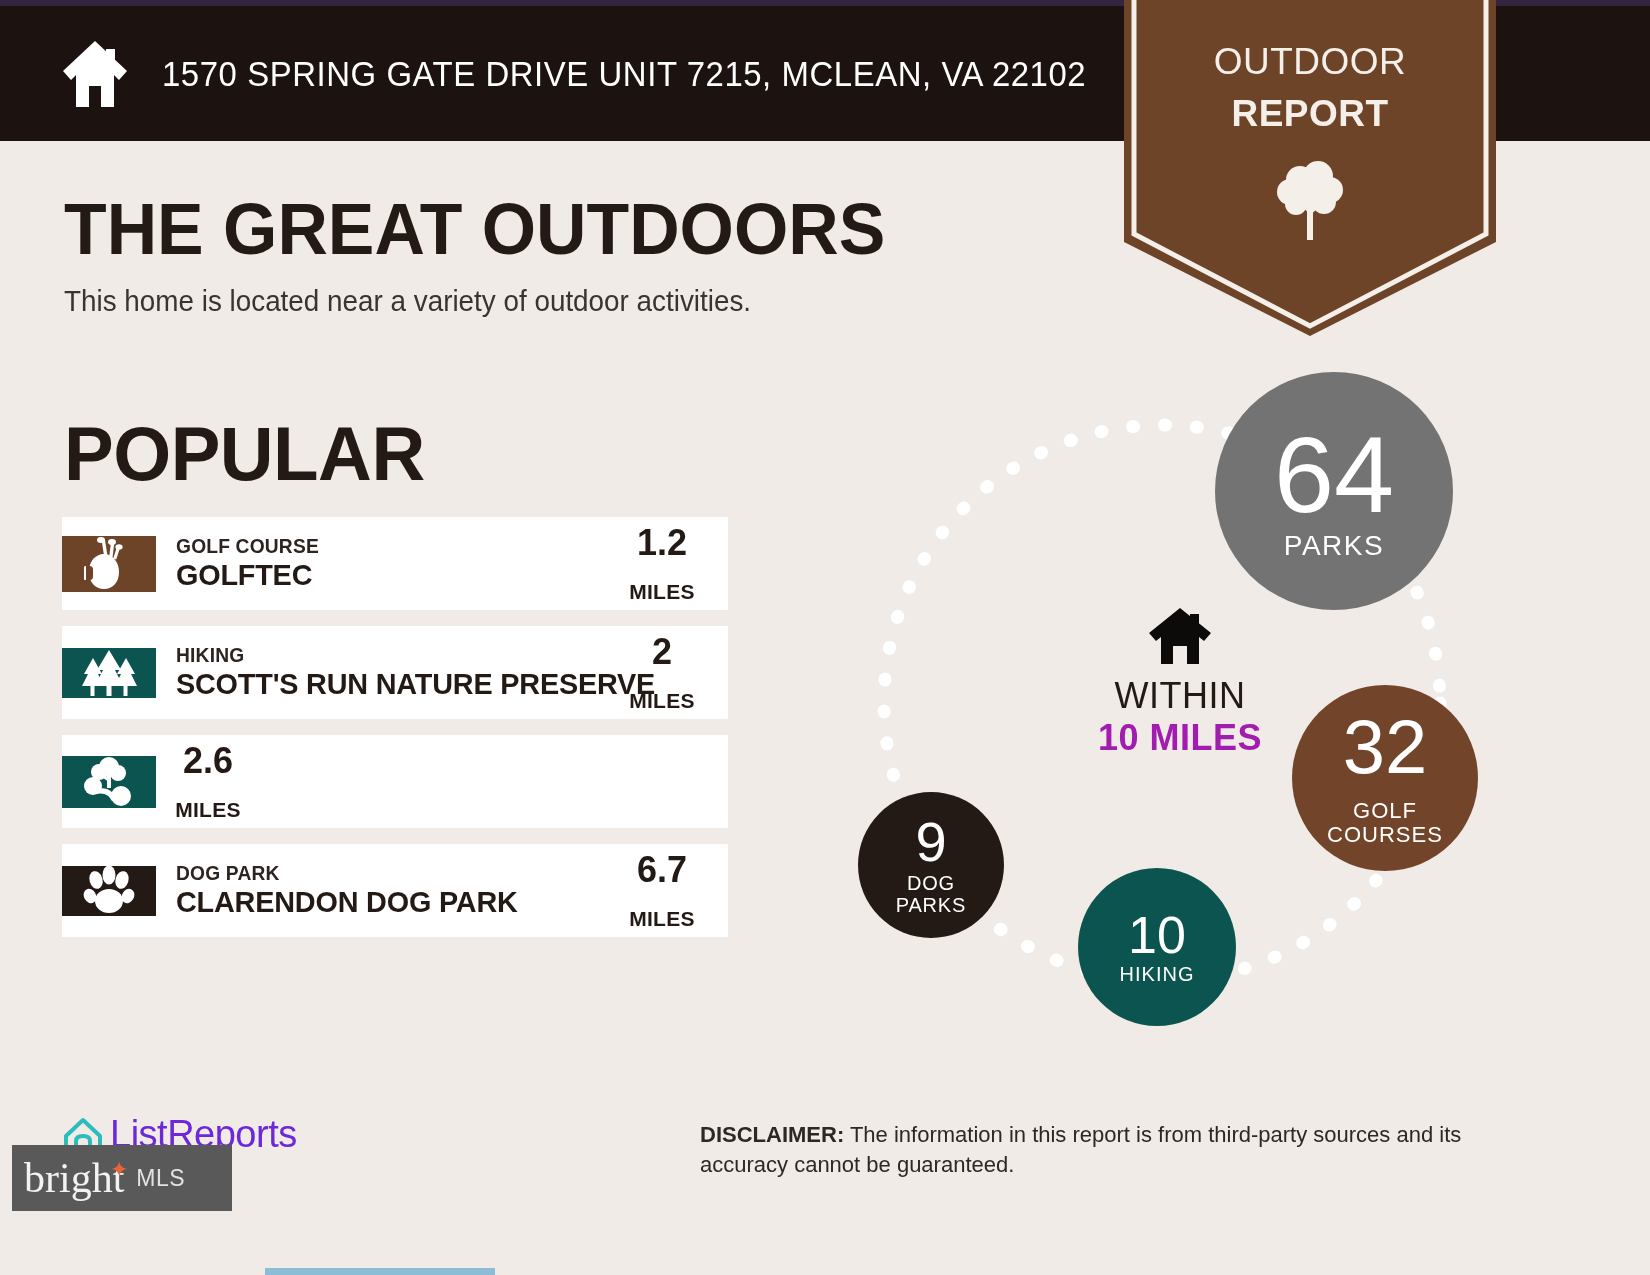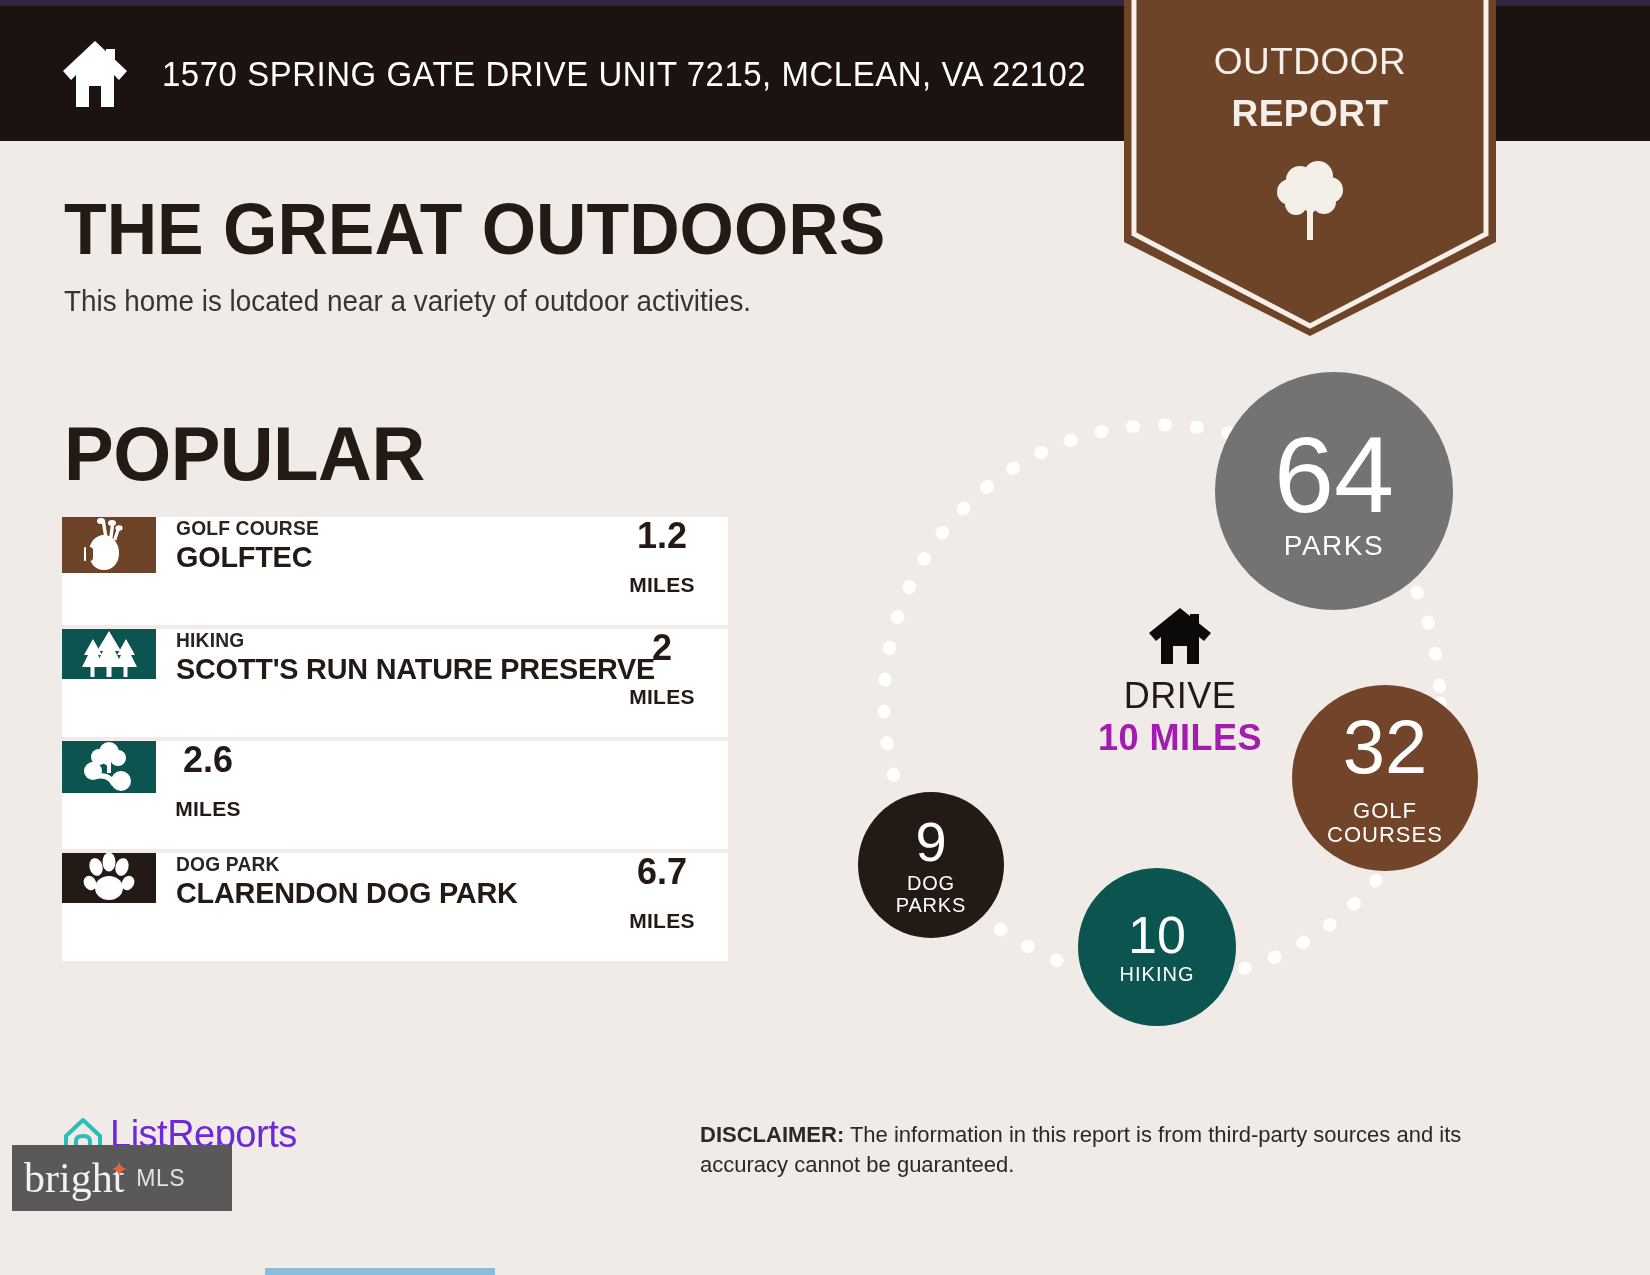--- a/index.html
+++ b/index.html
@@ -139,23 +139,23 @@
 
   
   .popular-list {
     position: absolute;
     top: 517px;
     left: 62px;
     width: 666px;
   }
   .popular-row {
     display: flex;
-    align-items: flex-start;
-    height: 108px;
-    margin-bottom: 4px;
+    align-items: center;
+    height: 93px;
+    margin-bottom: 16px;
     background: #ffffff;
   }
   .row-icon-tile {
     width: 94px;
     flex: none;
     display: flex;
     align-items: center;
     justify-content: center;
   }
   .row-icon-tile svg { display: block; }
@@ -555,21 +555,21 @@
       <div>DOG</div>
       <div>PARKS</div>
     </div>
   </div>
 
   <div class="center-block">
     <svg class="center-home-icon" viewBox="0 0 68 62">
       <path d="M34 3 L3 28 L10 36 L15 32 L15 59 L27 59 L27 41 L41 41 L41 59 L53 59 L53 32 L58 36 L65 28 Z" fill="#0d0b0a"></path>
       <rect x="44" y="9" width="9" height="15" fill="#0d0b0a"></rect>
     </svg>
-    <div class="center-line1">DRIVE</div>
+    <div class="center-line1">WITHIN</div>
     <div class="center-line2">10 MILES</div>
   </div>
 
 </div>
 
 <div class="listreports-logo">
   <svg class="lr-mark" viewBox="0 0 42 40">
     <path d="M21 5 L4 21 L4 36 L14 36 L14 26 Q14 21 21 21 Q28 21 28 26 L28 36 L38 36 L38 21 Z" fill="none" stroke="#2bbcbc" stroke-width="4" stroke-linejoin="round"></path>
   </svg>
   <div class="lr-word">ListReports</div>

